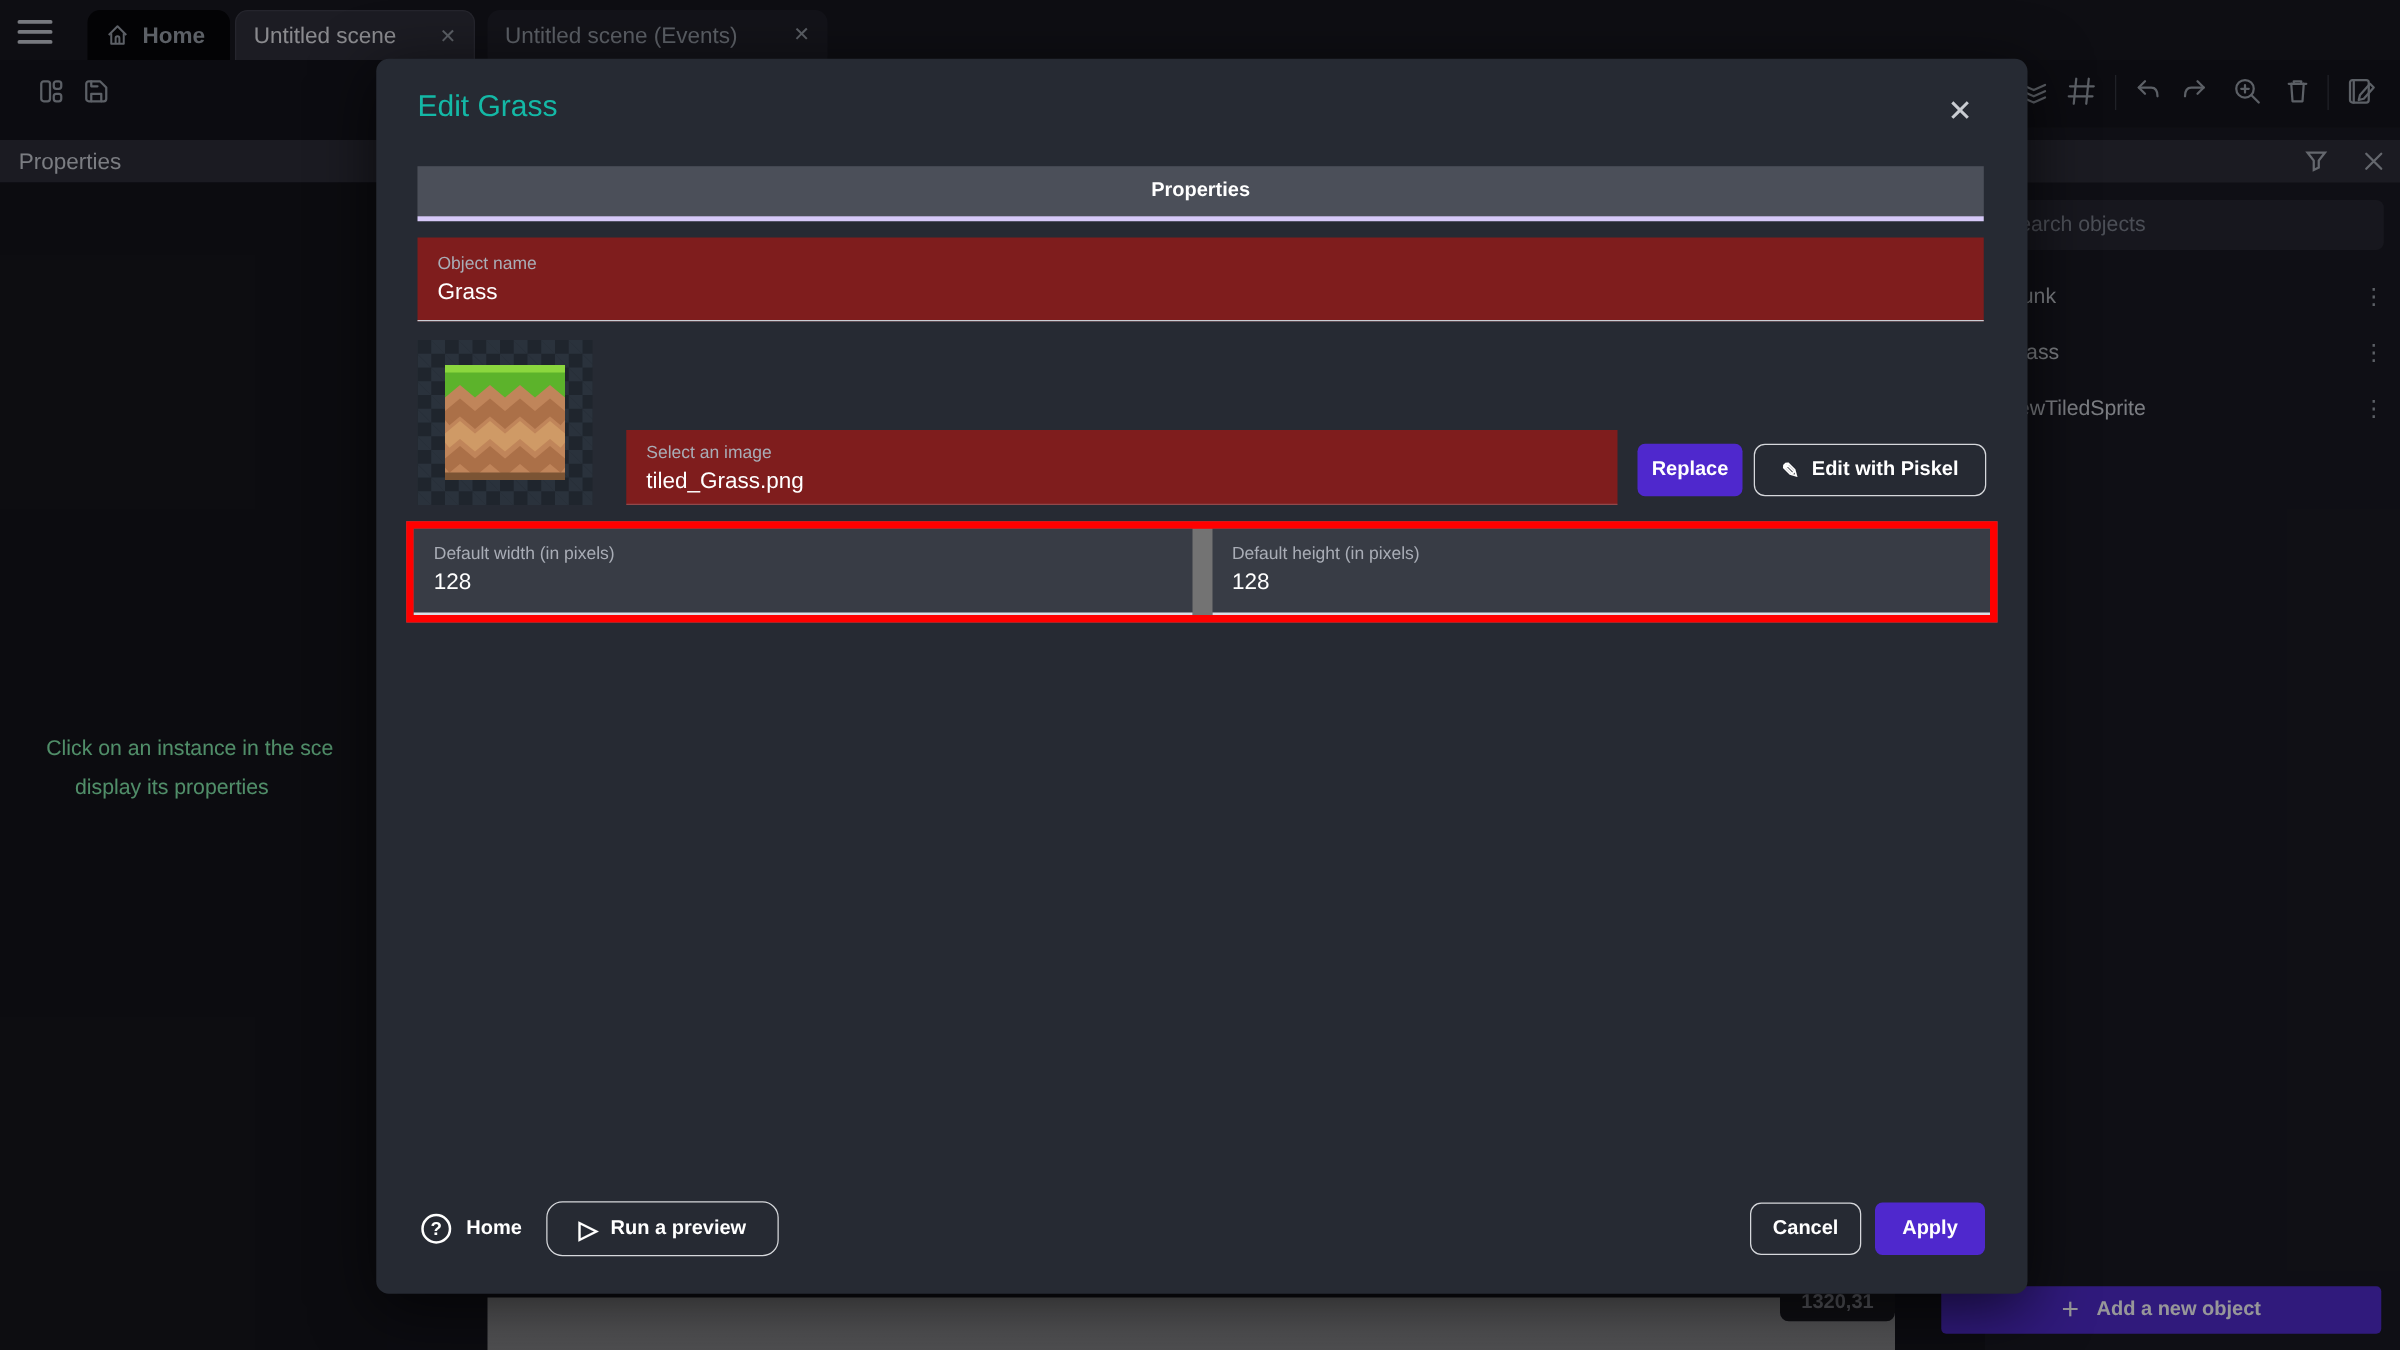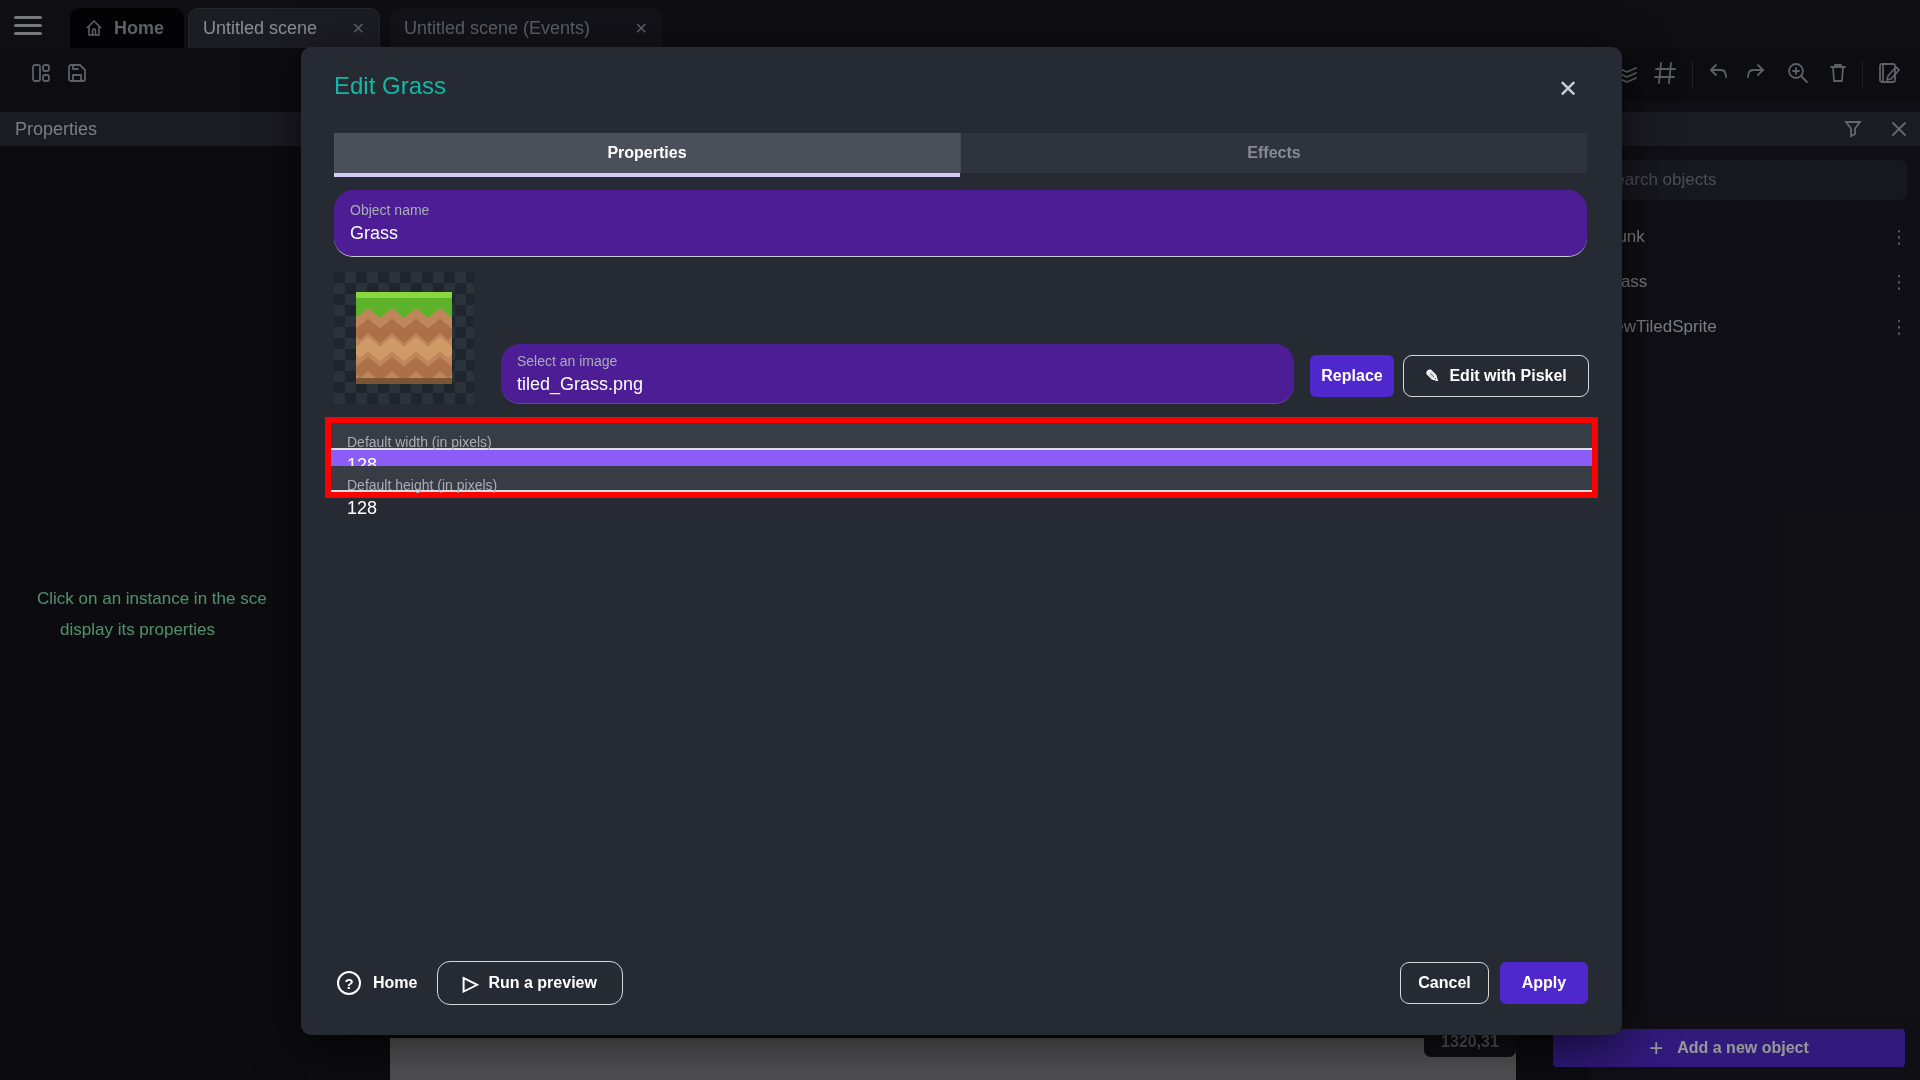--- a/index.html
+++ b/index.html
@@ -62,21 +62,21 @@
   .modal-close { position:absolute; left:1253px; top:28px; width:28px; height:28px; color:#c9ccd2; font-size:24px;
                  display:flex; align-items:center; justify-content:center; cursor:pointer; }
 
   .mtabs { position:absolute; left:33px; top:86px; width:1253px; height:40px; display:flex; background:#2f333c; }
   .mtab { flex:1; display:flex; align-items:center; justify-content:center; font-size:16px; font-weight:bold;
           color:#878a93; position:relative; cursor:pointer; border-left:1px solid #454954; }
   .mtab:first-child { border-left:none; }
   .mtab.active { background:#4b4f59; color:#fff; }
   .mtab.active .underline { position:absolute; left:0; bottom:-4px; width:100%; height:4px; background:#d6c9f8; }
 
-  .field { background:#4c1d95; position:absolute;border-radius:19px; }
+  .field { background:#7f1d1d; position:absolute; }
   .field .flabel { position:absolute; left:16px; top:12px; font-size:14px; color:#a9adb6; }
   .field .fvalue { position:absolute; left:16px; top:33px; font-size:18px; color:#fff; }
 
   .f-objname { left:33px; top:143px; width:1253px; height:67px; border-bottom:1px solid #c9ccd4; }
   .f-image   { left:200px; top:297px; width:793px; height:60px; border-bottom:1px solid rgba(201,204,212,0.25); }
   .f-image .flabel { top:9px; } .f-image .fvalue { top:30px; }
 
   .thumb { position:absolute; left:33px; top:225px; width:140px; height:132px;
            background-color:#1f252d;
            background-image:
@@ -87,21 +87,21 @@
 
   .btn { display:flex; align-items:center; justify-content:center; gap:10px; font-weight:bold; font-size:16px;
          color:#fff; cursor:pointer; position:absolute; }
   .btn-primary { background:#4f28cd; border-radius:6px; }
   .btn-outline { background:transparent; border:1px solid #d6d8dc; border-radius:9px; }
   .btn-replace { left:1009px; top:308px; width:84px; height:42px; }
   .btn-piskel  { left:1102px; top:308px; width:186px; height:42px; }
   .btn-piskel .pencil { font-size:17px; }
 
   .red-box { position:absolute; left:24px; top:370px; width:1273px; height:81px; border:6px solid #ff0000;
-             display:flex; gap:16px; background:#8b5cf6;flex-direction:column; }
+             display:flex; gap:16px; background:#737373; }
   .red-field { flex:1; position:relative; background:#383c45; border-bottom:2px solid #dcdee4; }
   .red-field .flabel { position:absolute; left:16px; top:11px; font-size:14px; color:#a9adb6; }
   .red-field .fvalue { position:absolute; left:16px; top:32px; font-size:18px; color:#fff; font-weight:500; }
 
   .help-btn { position:absolute; left:36px; top:915px; height:42px; display:flex; align-items:center; gap:12px;
               color:#fff; font-weight:bold; font-size:16px; cursor:pointer; }
   .q-icon { width:24px; height:24px; border:2px solid #fff; border-radius:50%; display:flex; align-items:center;
             justify-content:center; font-size:15px; font-weight:bold; color:#fff; }
   .btn-preview { left:136px; top:914px; width:186px; height:44px; border-radius:13px; }
   .btn-preview .play { font-size:20px; }
@@ -247,23 +247,20 @@
 
   <div class="modal">
     <div class="modal-title">Edit Grass</div>
     <div class="modal-close">✕</div>
 
     <div class="mtabs">
       <div class="mtab active">
         <span>Properties</span>
         <div class="underline"></div>
       </div>
-      <div class="mtab">
-        <span>Effects</span>
-      </div>
     </div>
 
     <div class="field f-objname">
       <span class="flabel">Object name</span>
       <span class="fvalue">Grass</span>
     </div>
 
     <div class="thumb">
       <svg width="96" height="92" viewBox="0 0 96 92" preserveAspectRatio="none">
         <rect x="0" y="14" width="96" height="74" fill="#c0855a"></rect>

